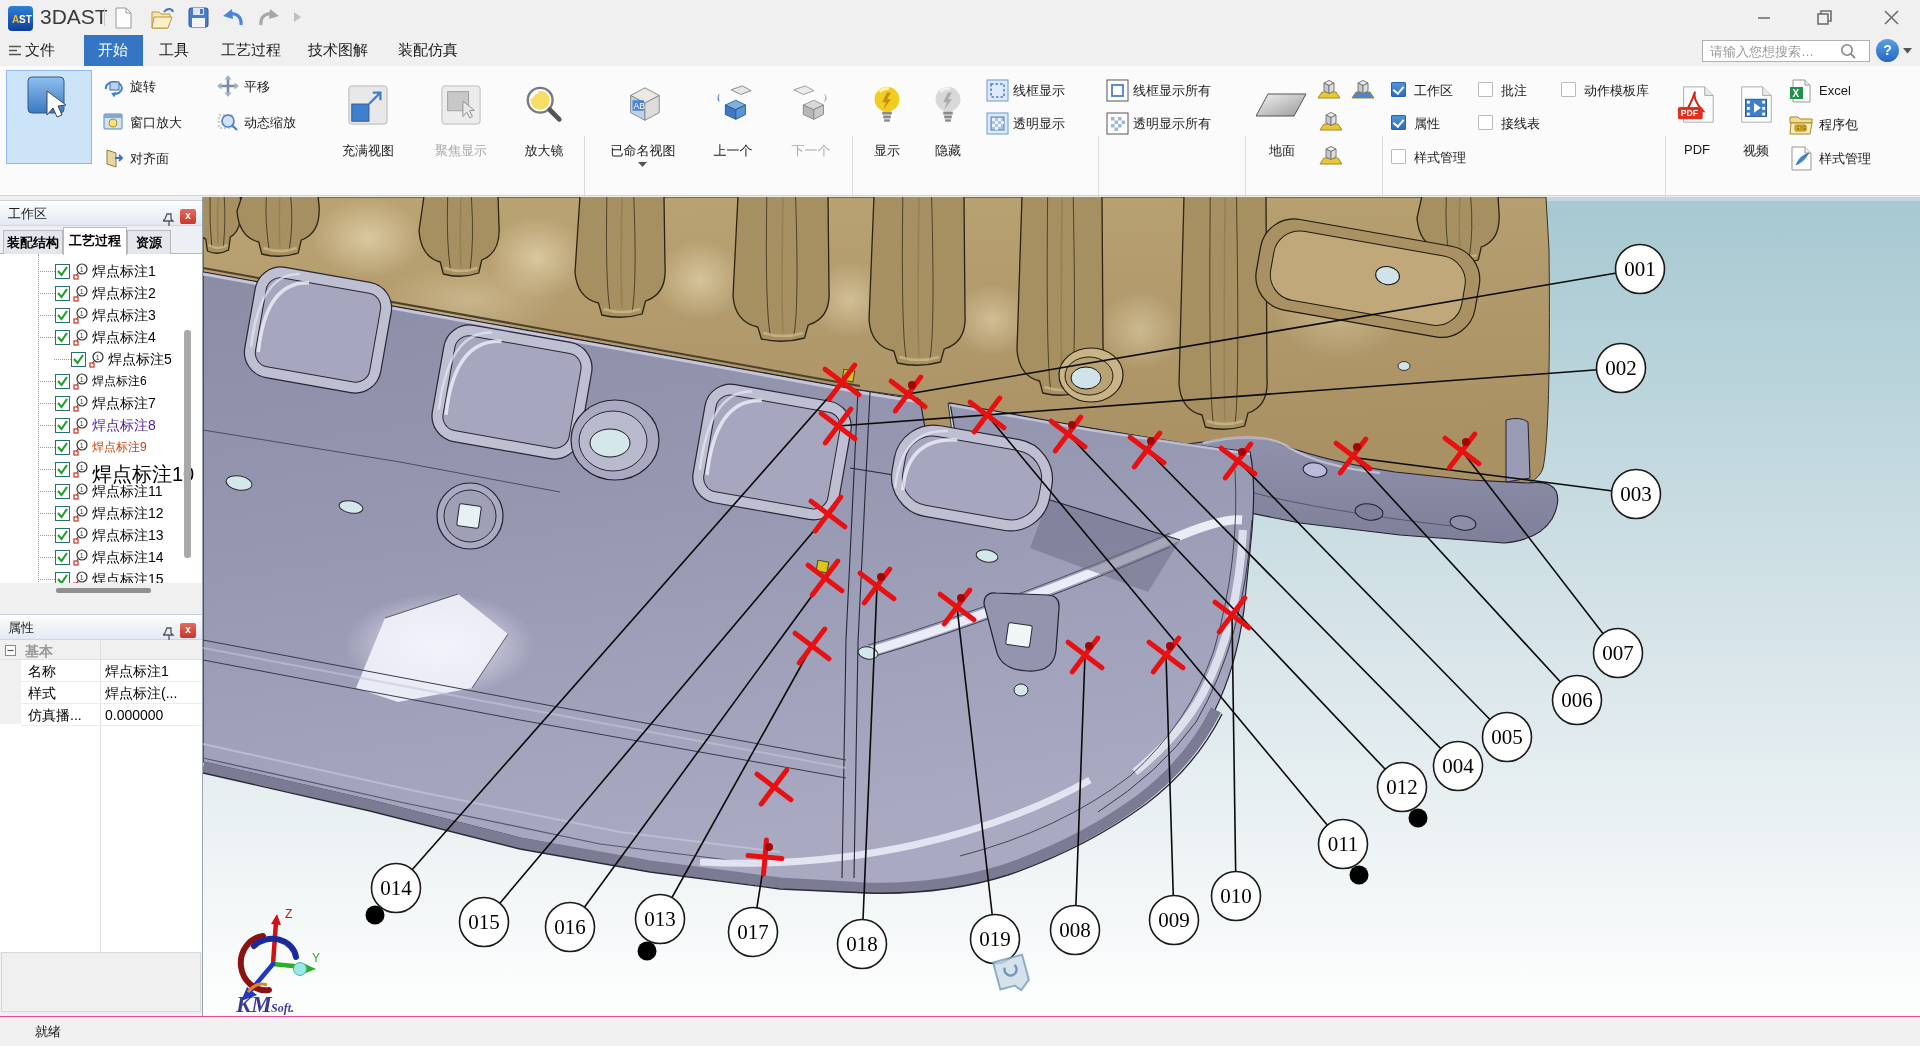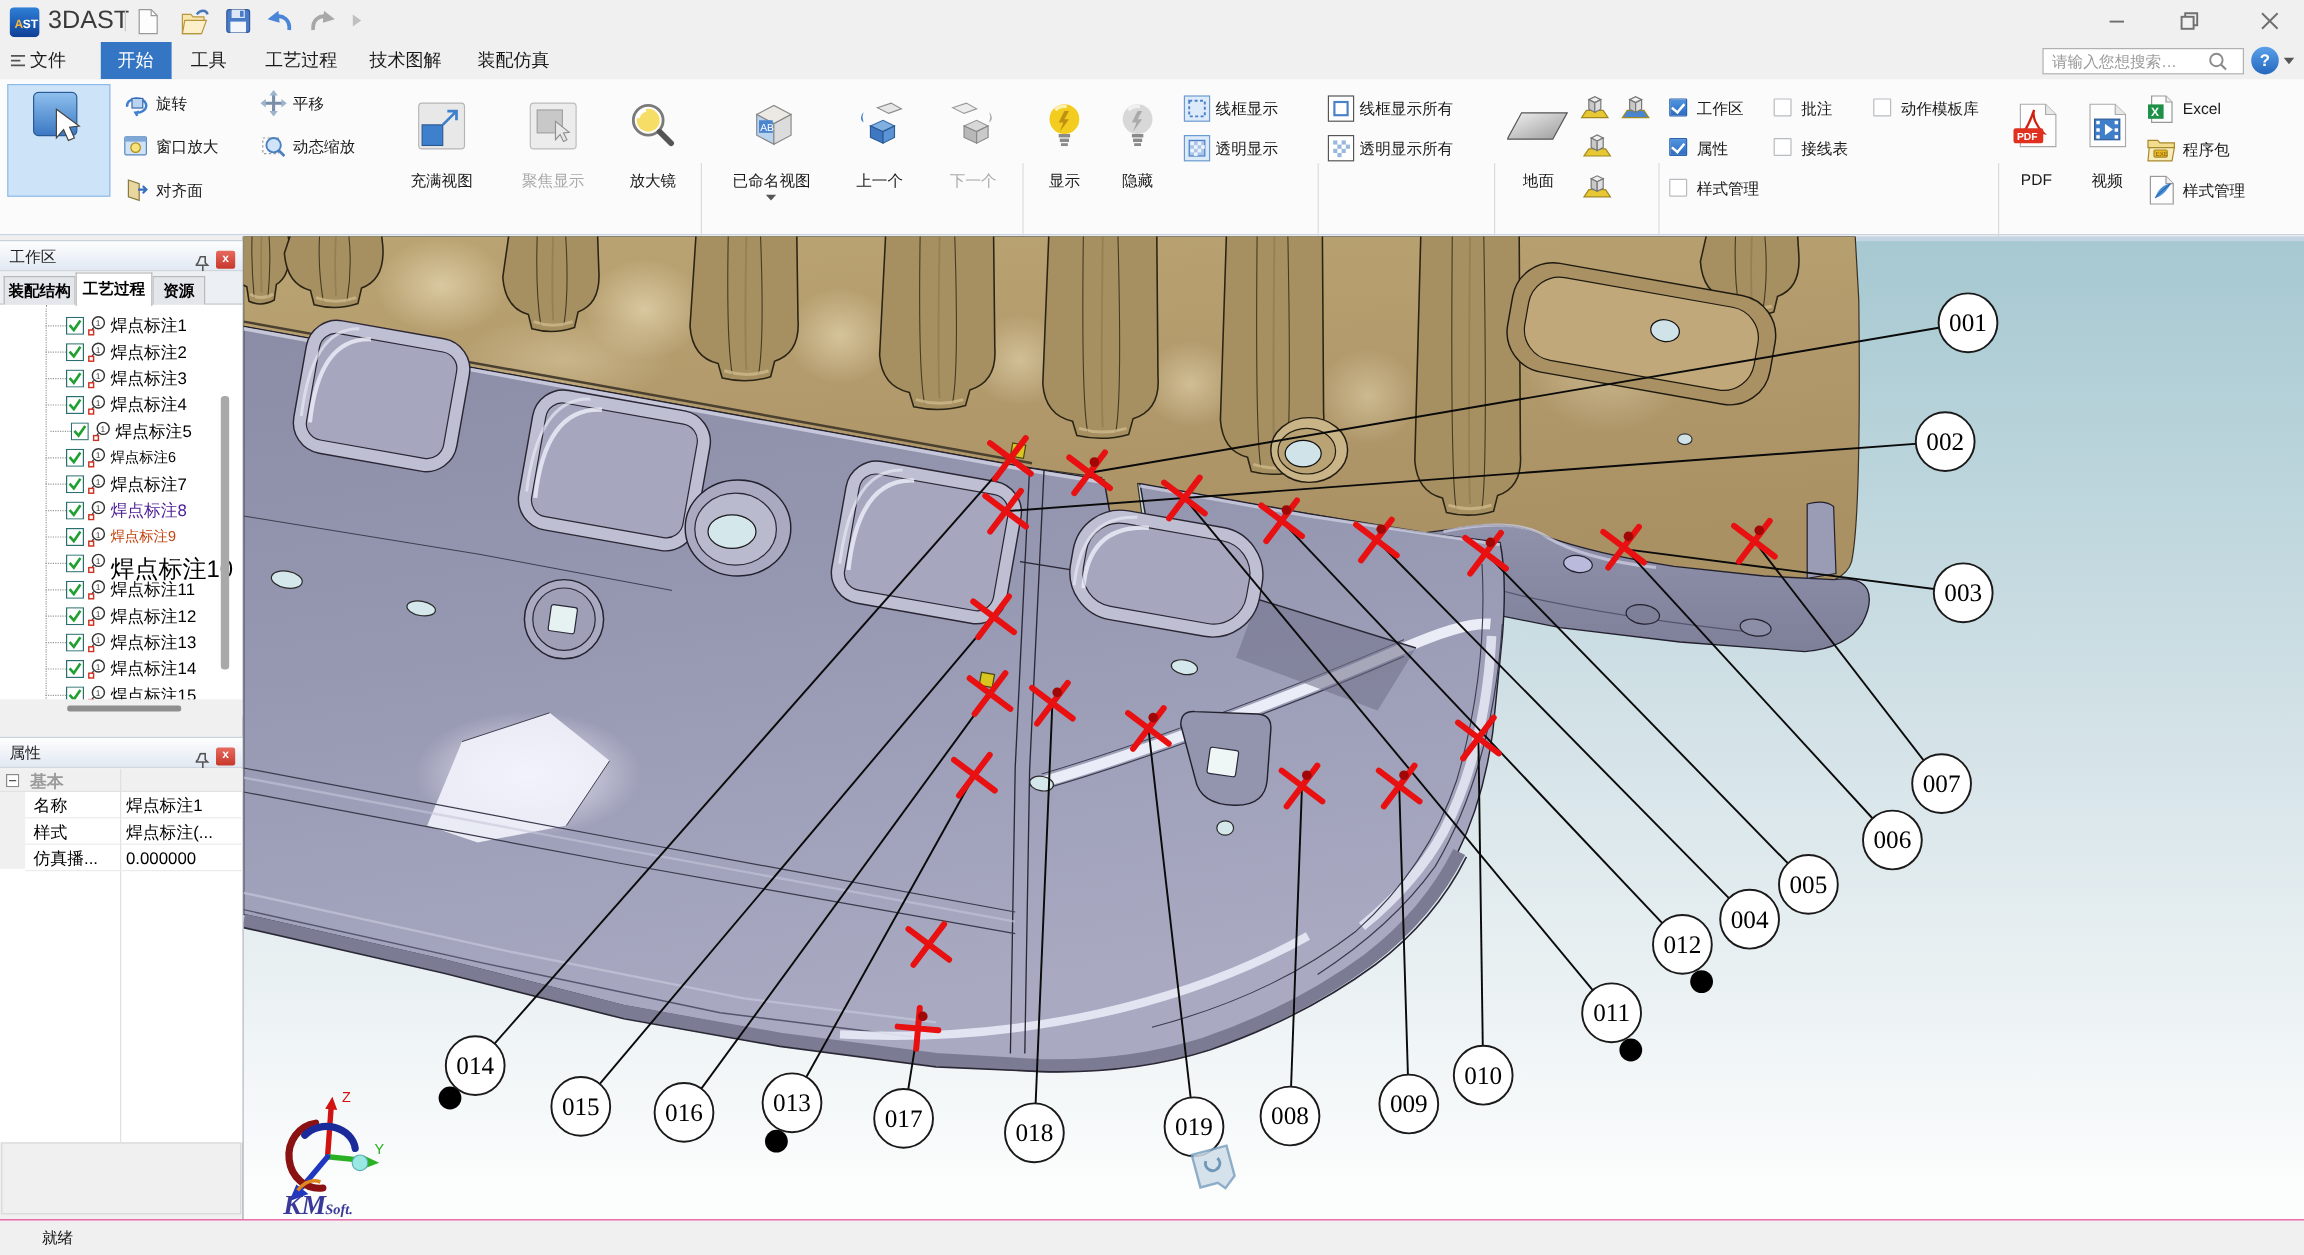--- a/index.html
+++ b/index.html
@@ -405,21 +405,21 @@
           <path d="M3,7 l3.5,4 l5.5,-8" fill="none" stroke="#1fa030" stroke-width="2.2"></path>
         </svg>
 <svg class="abs" style="left:73px;top:2px" width="16" height="17" viewBox="0 0 16 17">
           <circle cx="9" cy="6" r="5" fill="#fff" stroke="#333" stroke-width="1.2"></circle>
           <text x="6.8" y="9" font-size="7" fill="#333" font-family="Liberation Sans">1</text>
           <path d="M5,10 l-2,3" stroke="#333" stroke-width="1"></path>
           <rect x="1" y="12" width="4" height="4" fill="#fff" stroke="#d03020" stroke-width="1.2"></rect>
         </svg>
 <div class="abs" style="left:92px;top:2px;font-size:14px;color:#000">焊点标注4</div>
 </div>
-      <div class="abs" style="left:4px;top:95px;width:200px;height:22px">
+      <div class="abs" style="left:16px;top:95px;width:200px;height:22px">
 <div class="abs" style="left:38px;top:10px;width:17px;height:1px;border-top:1px dotted #9a9a9a"></div>
 <svg class="abs" style="left:55px;top:3px" width="15" height="15" viewBox="0 0 15 15">
           <rect x="0.5" y="0.5" width="14" height="14" fill="#fff" stroke="#2a6f6f"></rect>
           <path d="M3,7 l3.5,4 l5.5,-8" fill="none" stroke="#1fa030" stroke-width="2.2"></path>
         </svg>
 <svg class="abs" style="left:73px;top:2px" width="16" height="17" viewBox="0 0 16 17">
           <circle cx="9" cy="6" r="5" fill="#fff" stroke="#333" stroke-width="1.2"></circle>
           <text x="6.8" y="9" font-size="7" fill="#333" font-family="Liberation Sans">1</text>
           <path d="M5,10 l-2,3" stroke="#333" stroke-width="1"></path>
           <rect x="1" y="12" width="4" height="4" fill="#fff" stroke="#d03020" stroke-width="1.2"></rect>

